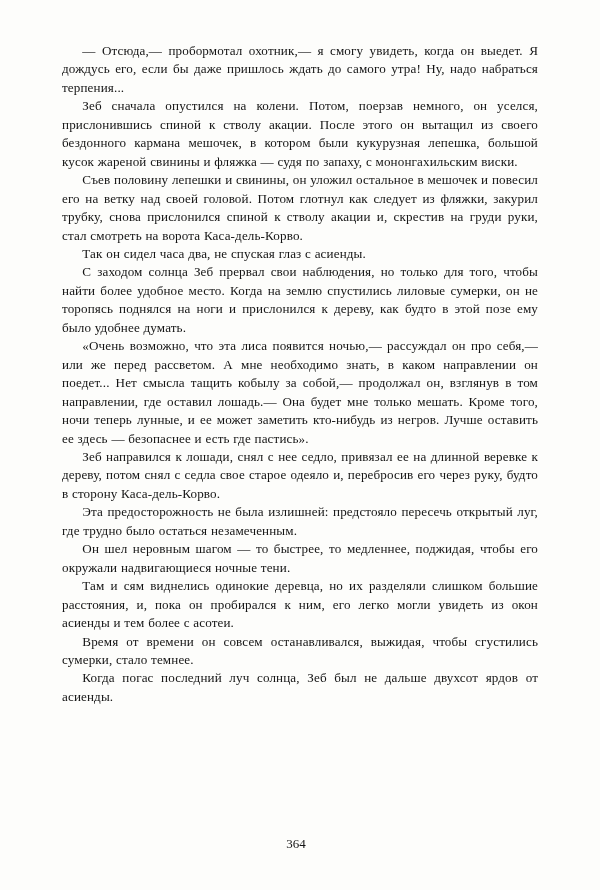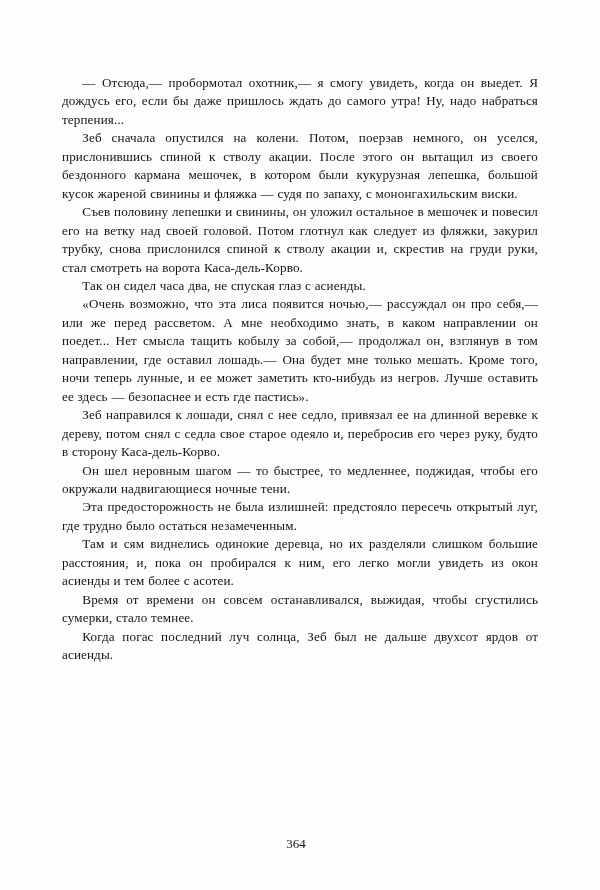--- a/index.html
+++ b/index.html
@@ -11,21 +11,21 @@
     height: 890px;
     background: #ffffff;
     font-family: "Liberation Serif", serif;
     color: #1a1a1a;
   }
   .page {
     position: relative;
     width: 600px;
     height: 890px;
     box-sizing: border-box;
-    padding: 74px 62px 0 62px;
+    padding: 42px 62px 0 62px;
     background: #fdfdfb;
   }
   .body-text {
     font-size: 13.1px;
     line-height: 18.45px;
     text-align: justify;
     text-justify: inter-word;
     color: #141414;
     -webkit-font-smoothing: antialiased;
   }
@@ -48,22 +48,23 @@
 </style>
 </head>
 <body>
 
 <div class="page">
   <div class="body-text">
     <p>— Отсюда,— пробормотал охотник,— я смогу увидеть, когда он выедет. Я дождусь его, если бы даже пришлось ждать до самого утра! Ну, надо набраться терпения...</p>
     <p>Зеб сначала опустился на колени. Потом, поерзав немного, он уселся, прислонившись спиной к стволу акации. После этого он вытащил из своего бездонного кармана мешочек, в котором были кукурузная лепешка, большой кусок жареной свинины и фляжка — судя по запаху, с мононгахильским виски.</p>
     <p>Съев половину лепешки и свинины, он уложил остальное в мешочек и повесил его на ветку над своей головой. Потом глотнул как следует из фляжки, закурил трубку, снова прислонился спиной к стволу акации и, скрестив на груди руки, стал смотреть на ворота Каса-дель-Корво.</p>
     <p>Так он сидел часа два, не спуская глаз с асиенды.</p>
+    <p>С заходом солнца Зеб прервал свои наблюдения, но только для того, чтобы найти более удобное место. Когда на землю спустились лиловые сумерки, он не торопясь поднялся на ноги и прислонился к дереву, как будто в этой позе ему было удобнее думать.</p>
     <p>«Очень возможно, что эта лиса появится ночью,— рассуждал он про себя,— или же перед рассветом. А мне необходимо знать, в каком направлении он поедет... Нет смысла тащить кобылу за собой,— продолжал он, взглянув в том направлении, где оставил лошадь.— Она будет мне только мешать. Кроме того, ночи теперь лунные, и ее может заметить кто-нибудь из негров. Лучше оставить ее здесь — безопаснее и есть где пастись».</p>
     <p>Зеб направился к лошади, снял с нее седло, привязал ее на длинной веревке к дереву, потом снял с седла свое старое одеяло и, перебросив его через руку, будто в сторону Каса-дель-Корво.</p>
+    <p>Эта предосторожность не была излишней: предстояло пересечь открытый луг, где трудно было остаться незамеченным.</p>
     <p>Он шел неровным шагом — то быстрее, то медленнее, поджидая, чтобы его окружали надвигающиеся ночные тени.</p>
-    <p>Эта предосторожность не была излишней: предстояло пересечь открытый луг, где трудно было остаться незамеченным.</p>
     <p>Там и сям виднелись одинокие деревца, но их разделяли слишком большие расстояния, и, пока он пробирался к ним, его легко могли увидеть из окон асиенды и тем более с асотеи.</p>
     <p>Время от времени он совсем останавливался, выжидая, чтобы сгустились сумерки, стало темнее.</p>
     <p>Когда погас последний луч солнца, Зеб был не дальше двухсот ярдов от асиенды.</p>
   </div>
   <div class="page-number">364</div>
 </div>
 
 </body></html>

